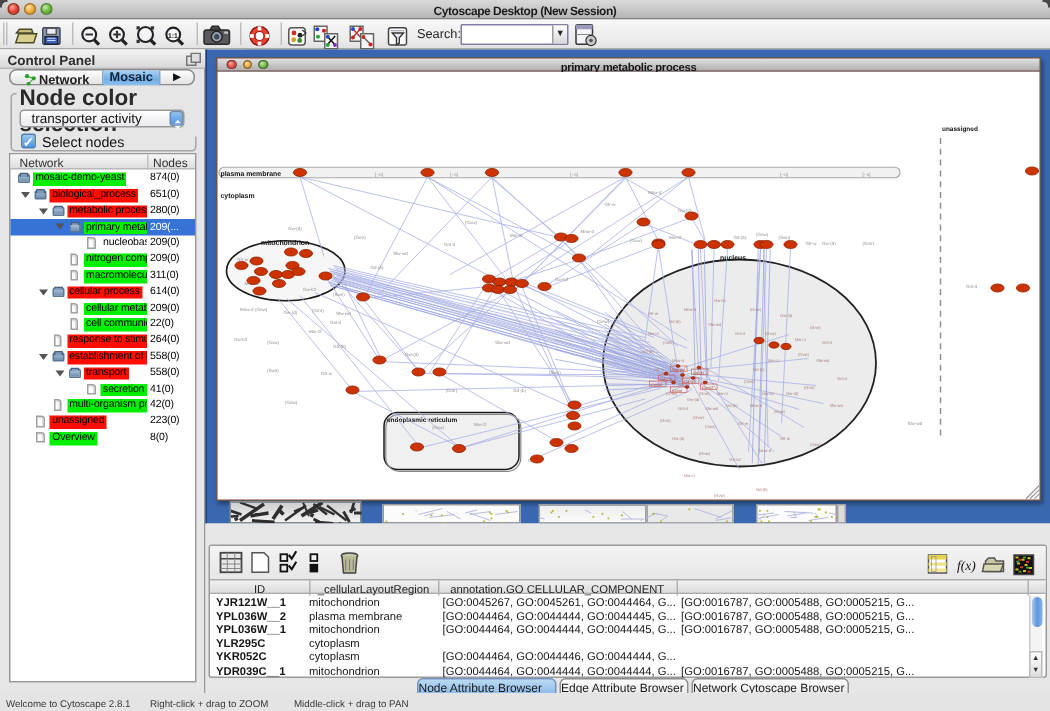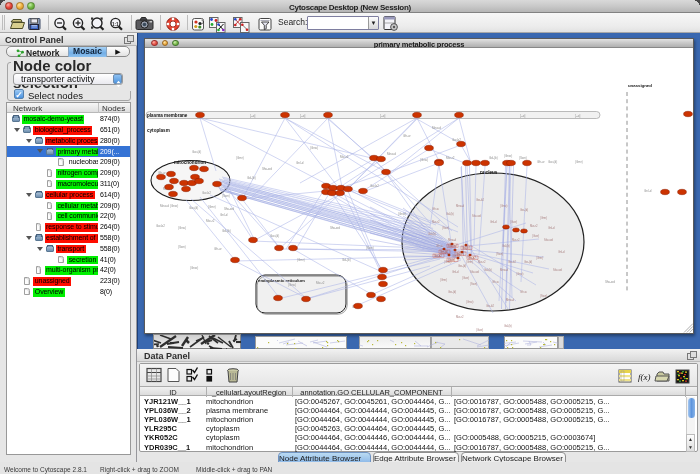--- a/index.html
+++ b/index.html
@@ -800,27 +800,20 @@
       <rect x="3" y="10" width="1.2" height="1.2" fill="#b9b937"></rect>
       <rect x="8" y="10" width="1.2" height="1.2" fill="#b9b937"></rect>
       <rect x="36" y="10" width="1.2" height="1.2" fill="#b9b937"></rect>
       <rect x="50" y="7" width="1.2" height="1.2" fill="#b9b937"></rect>
       <rect x="42" y="2" width="1.2" height="1.2" fill="#b9b937"></rect>
       <rect x="40" y="7" width="1.2" height="1.2" fill="#b9b937"></rect>
     </svg>
 </div>
 
 <div class="abs" id="dpanel">
-  <div class="abs" id="dphead">
-      <span>Data Panel</span>
-    <svg class="abs" style="left:550px;top:2px" width="10" height="9">
-        <rect x="0.5" y="2.5" width="6" height="6" fill="none" stroke="#777"></rect>
-        <rect x="3.5" y="0.5" width="6" height="6" fill="#ddd" stroke="#777"></rect>
-      </svg>
-  </div>
   <div class="abs" id="dbox">
     <div class="abs" id="dtools">
       <svg class="abs" style="left:6px;top:3px" width="250" height="17" viewBox="0 0 250 17">
         <g>
           <rect x="1" y="1.5" width="14" height="13" fill="#e8e8e8" stroke="#444" stroke-width="1.2"></rect>
           <line x1="1" y1="5.5" x2="15" y2="5.5" stroke="#444"></line>
             <line x1="1" y1="9" x2="15" y2="9" stroke="#888" stroke-width="0.7"></line>
             <line x1="1" y1="12" x2="15" y2="12" stroke="#888" stroke-width="0.7"></line>
           <line x1="5.5" y1="1.5" x2="5.5" y2="14.5" stroke="#888" stroke-width="0.7"></line>
             <line x1="10.5" y1="1.5" x2="10.5" y2="14.5" stroke="#888" stroke-width="0.7"></line>
@@ -906,27 +899,25 @@
         </div>
         <div class="drow" style="top:50.9px">
           <b>YPL036W__1</b>
           <span class="c2">mitochondrion</span>
           <span class="c3">[GO:0044464, GO:0044444, GO:0044445, G...</span>
           <span class="c4">[GO:0016787, GO:0005488, GO:0005215, G...</span>
         </div>
         <div class="drow" style="top:60.1px">
           <b>YLR295C</b>
           <span class="c2">cytoplasm</span>
-          <span class="c3">[GO:0045263, GO:0044464, GO:0044445, G...</span>
         </div>
         <div class="drow" style="top:69.3px">
           <b>YKR052C</b>
           <span class="c2">cytoplasm</span>
           <span class="c3">[GO:0044464, GO:0044446, GO:0044444, G...</span>
-          <span class="c4">[GO:0005488, GO:0005215, GO:0003674]</span>
         </div>
         <div class="drow" style="top:78.5px">
           <b>YDR039C__1</b>
           <span class="c2">mitochondrion</span>
           <span class="c3">[GO:0044464, GO:0044444, GO:0044444, G...</span>
           <span class="c4">[GO:0016787, GO:0005488, GO:0005215, G...</span>
         </div>
       </div>
     <div class="abs" id="dsb">
         <div class="abs" id="dsbThumb"></div>

